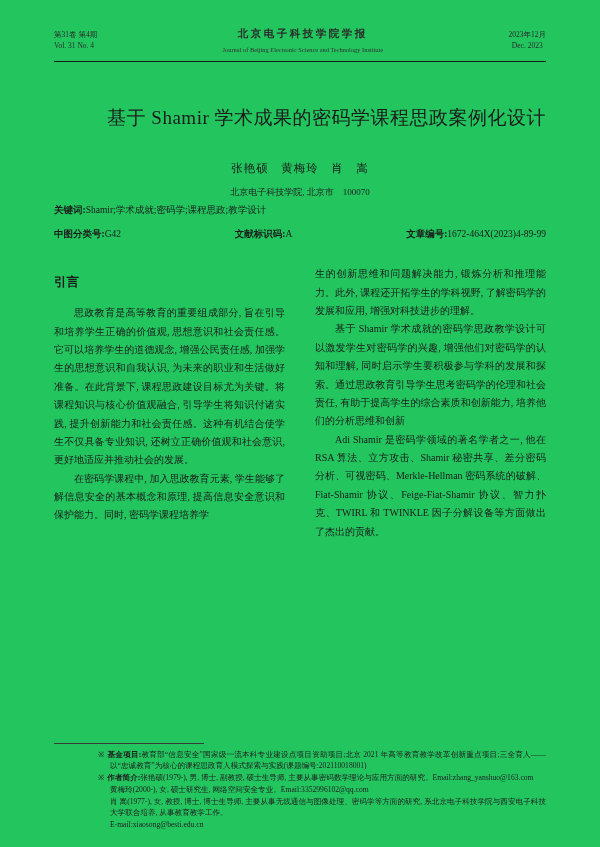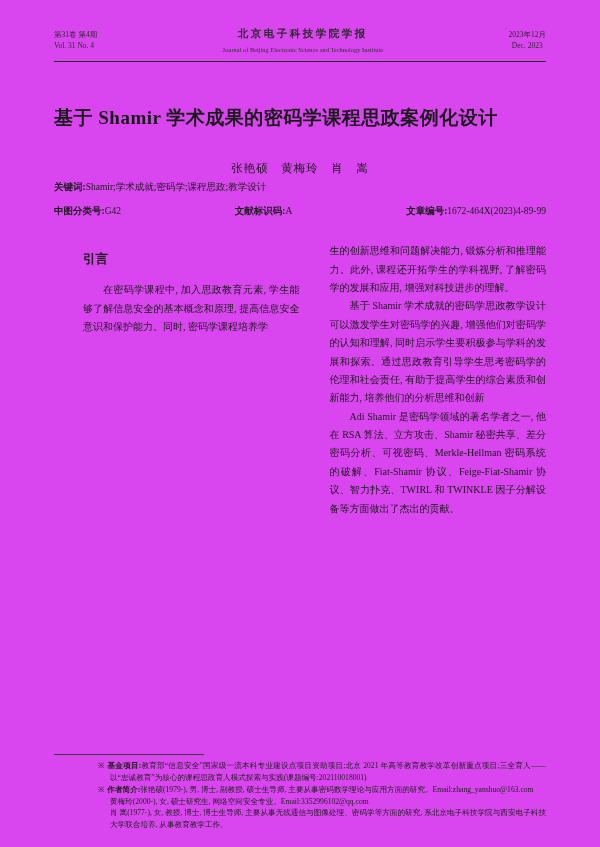--- a/index.html
+++ b/index.html
@@ -4,21 +4,21 @@
 <style>
   html, body { margin: 0; padding: 0; }
   body {
     width: 600px; height: 847px;
     background: #d8d6d0;
     font-family: "Liberation Serif", "DejaVu Serif", serif;
     overflow: hidden;
   }
   .page {
     width: 600px; height: 847px;
-    background: #d946ef;
+    background: #22c55e;
     color: #1b1b1b;
     box-sizing: border-box;
     padding: 26px 54px 16px 54px;
     display: flex;
     flex-direction: column;
   }
   
   .masthead {
     display: flex;
     justify-content: space-between;
@@ -29,22 +29,22 @@
   .mh-left { text-align: left; font-size: 7.5px; }
   .mh-right { text-align: center; font-size: 7.5px; }
   .mh-center { text-align: center; }
   .mh-journal-cn { font-size: 10.5px; letter-spacing: 2.5px; font-weight: 600; }
   .mh-journal-en { font-size: 6.4px; margin-top: 3px; color: #333; }
   .rule { border-top: 1.6px solid #1b1b1b; margin-top: 7px; }
   
   .title {
     margin: 44px 0 0 0;
     font-size: 19px;
-    font-weight: 700;
-    text-align: left;
+    font-weight: 400;
+    text-align: right;
     letter-spacing: 0.5px;
     line-height: 1.3;
   }
   .authors {
     margin-top: 30px;
     text-align: center;
     font-size: 11.5px;
     letter-spacing: 1px;
   }
   .affiliation {
@@ -76,21 +76,20 @@
   
   .columns {
     margin-top: 24px;
     flex: 1;
     display: flex;
     gap: 30px;
     overflow: hidden;
     font-size: 10px;
     line-height: 1.84;
     text-align: justify;
-    margin-left: 29px;
   }
   .col { flex: 1; min-width: 0; }
   .intro-heading {
     font-size: 12.5px;
     font-weight: 700;
     margin: 6px 0 10px 0;
   }
   .col p { margin: 0; text-indent: 2em; }
   .col p.noindent { text-indent: 0; }
   
@@ -128,35 +127,37 @@
     </div>
     <div class="mh-block mh-right">
       <div>2023年12月</div>
       <div>Dec. 2023</div>
     </div>
   </header>
   <div class="rule"></div>
 
   <h1 class="title">基于 Shamir 学术成果的密码学课程思政案例化设计</h1>
   <div class="authors">张艳硕　黄梅玲　肖　嵩</div>
+  <div class="affiliation">北京电子科技学院, 北京市　100070</div>
 
 
   <div class="keywords">
     <span class="bold">关键词:</span><span>Shamir;学术成就;密码学;课程思政;教学设计</span>
   </div>
 
   <div class="meta">
     <span><span class="bold">中图分类号:</span><span>G42</span></span>
     <span><span class="bold">文献标识码:</span><span>A</span></span>
     <span><span class="bold">文章编号:</span><span>1672-464X(2023)4-89-99</span></span>
   </div>
 
   <div class="columns">
     <div class="col">
       <h2 class="intro-heading">引言</h2>
+      <p>思政教育是高等教育的重要组成部分, 旨在引导和培养学生正确的价值观, 思想意识和社会责任感。它可以培养学生的道德观念, 增强公民责任感, 加强学生的思想意识和自我认识, 为未来的职业和生活做好准备。在此背景下, 课程思政建设目标尤为关键。将课程知识与核心价值观融合, 引导学生将知识付诸实践, 提升创新能力和社会责任感。这种有机结合使学生不仅具备专业知识, 还树立正确价值观和社会意识, 更好地适应并推动社会的发展。</p>
       <p>在密码学课程中, 加入思政教育元素, 学生能够了解信息安全的基本概念和原理, 提高信息安全意识和保护能力。同时, 密码学课程培养学</p>
     </div>
     <div class="col">
       <p class="noindent">生的创新思维和问题解决能力, 锻炼分析和推理能力。此外, 课程还开拓学生的学科视野, 了解密码学的发展和应用, 增强对科技进步的理解。</p>
       <p>基于 Shamir 学术成就的密码学思政教学设计可以激发学生对密码学的兴趣, 增强他们对密码学的认知和理解, 同时启示学生要积极参与学科的发展和探索。通过思政教育引导学生思考密码学的伦理和社会责任, 有助于提高学生的综合素质和创新能力, 培养他们的分析思维和创新</p>
       <p>Adi Shamir 是密码学领域的著名学者之一, 他在 RSA 算法、立方攻击、Shamir 秘密共享、差分密码分析、可视密码、Merkle-Hellman 密码系统的破解、Fiat-Shamir 协议、Feige-Fiat-Shamir 协议、智力扑克、TWIRL 和 TWINKLE 因子分解设备等方面做出了杰出的贡献。</p>
     </div>
   </div>
 
   <footer class="footer">
@@ -166,15 +167,18 @@
     </div>
     <div class="fn-item bulleted">
       <span class="fn-bullet">※</span><span class="fn-label">作者简介:</span><span>张艳硕(1979-), 男, 博士, 副教授, 硕士生导师, 主要从事密码数学理论与应用方面的研究。Email:zhang_yanshuo@163.com</span>
     </div>
     <div class="fn-item cont">
       <span>黄梅玲(2000-), 女, 硕士研究生, 网络空间安全专业。Email:3352996102@qq.com</span>
     </div>
     <div class="fn-item cont">
       <span>肖 嵩(1977-), 女, 教授, 博士, 博士生导师, 主要从事无线通信与图像处理、密码学等方面的研究, 系北京电子科技学院与西安电子科技大学联合培养, 从事教育教学工作。</span>
     </div>
+    <div class="fn-item cont">
+      <span>E-mail:xiaosong@besti.edu.cn</span>
+    </div>
   </footer>
 
 </div>
 
 </body></html>

